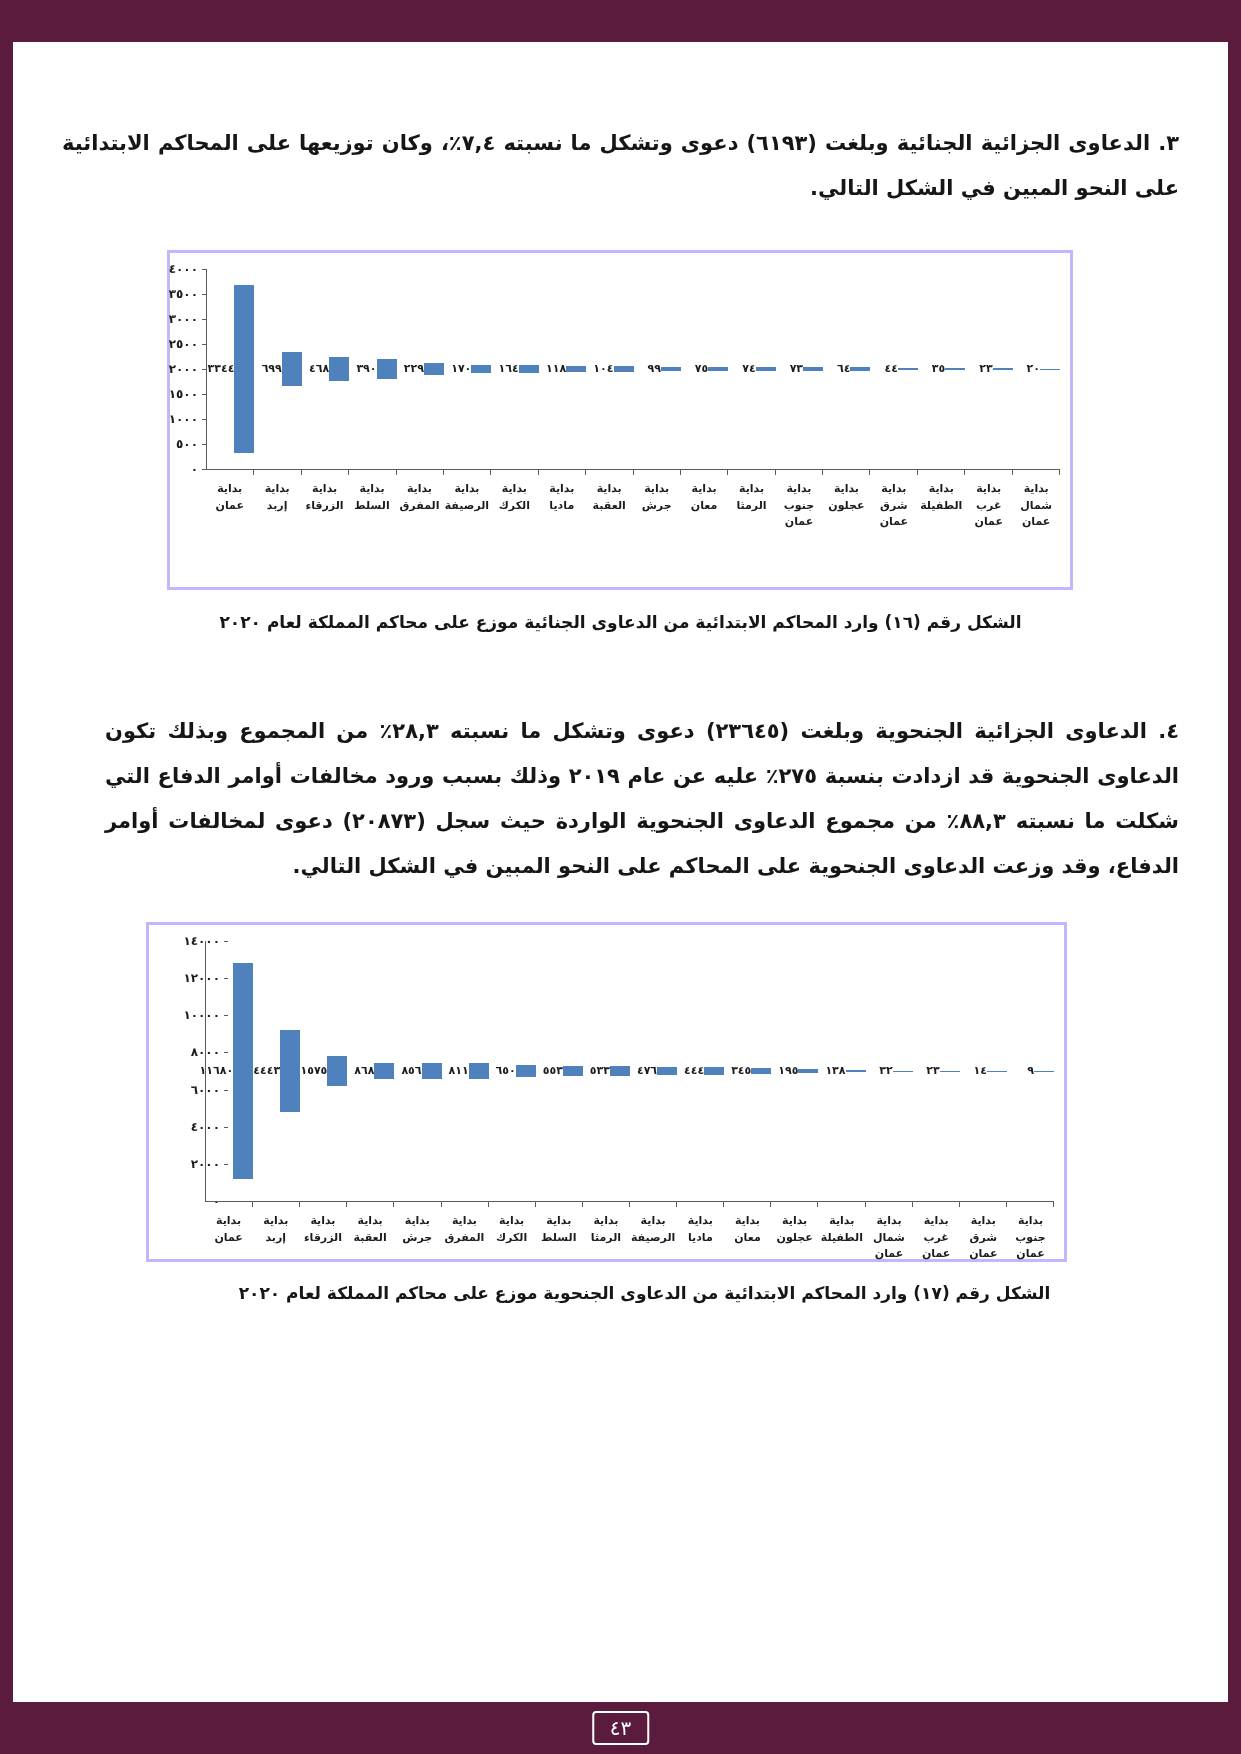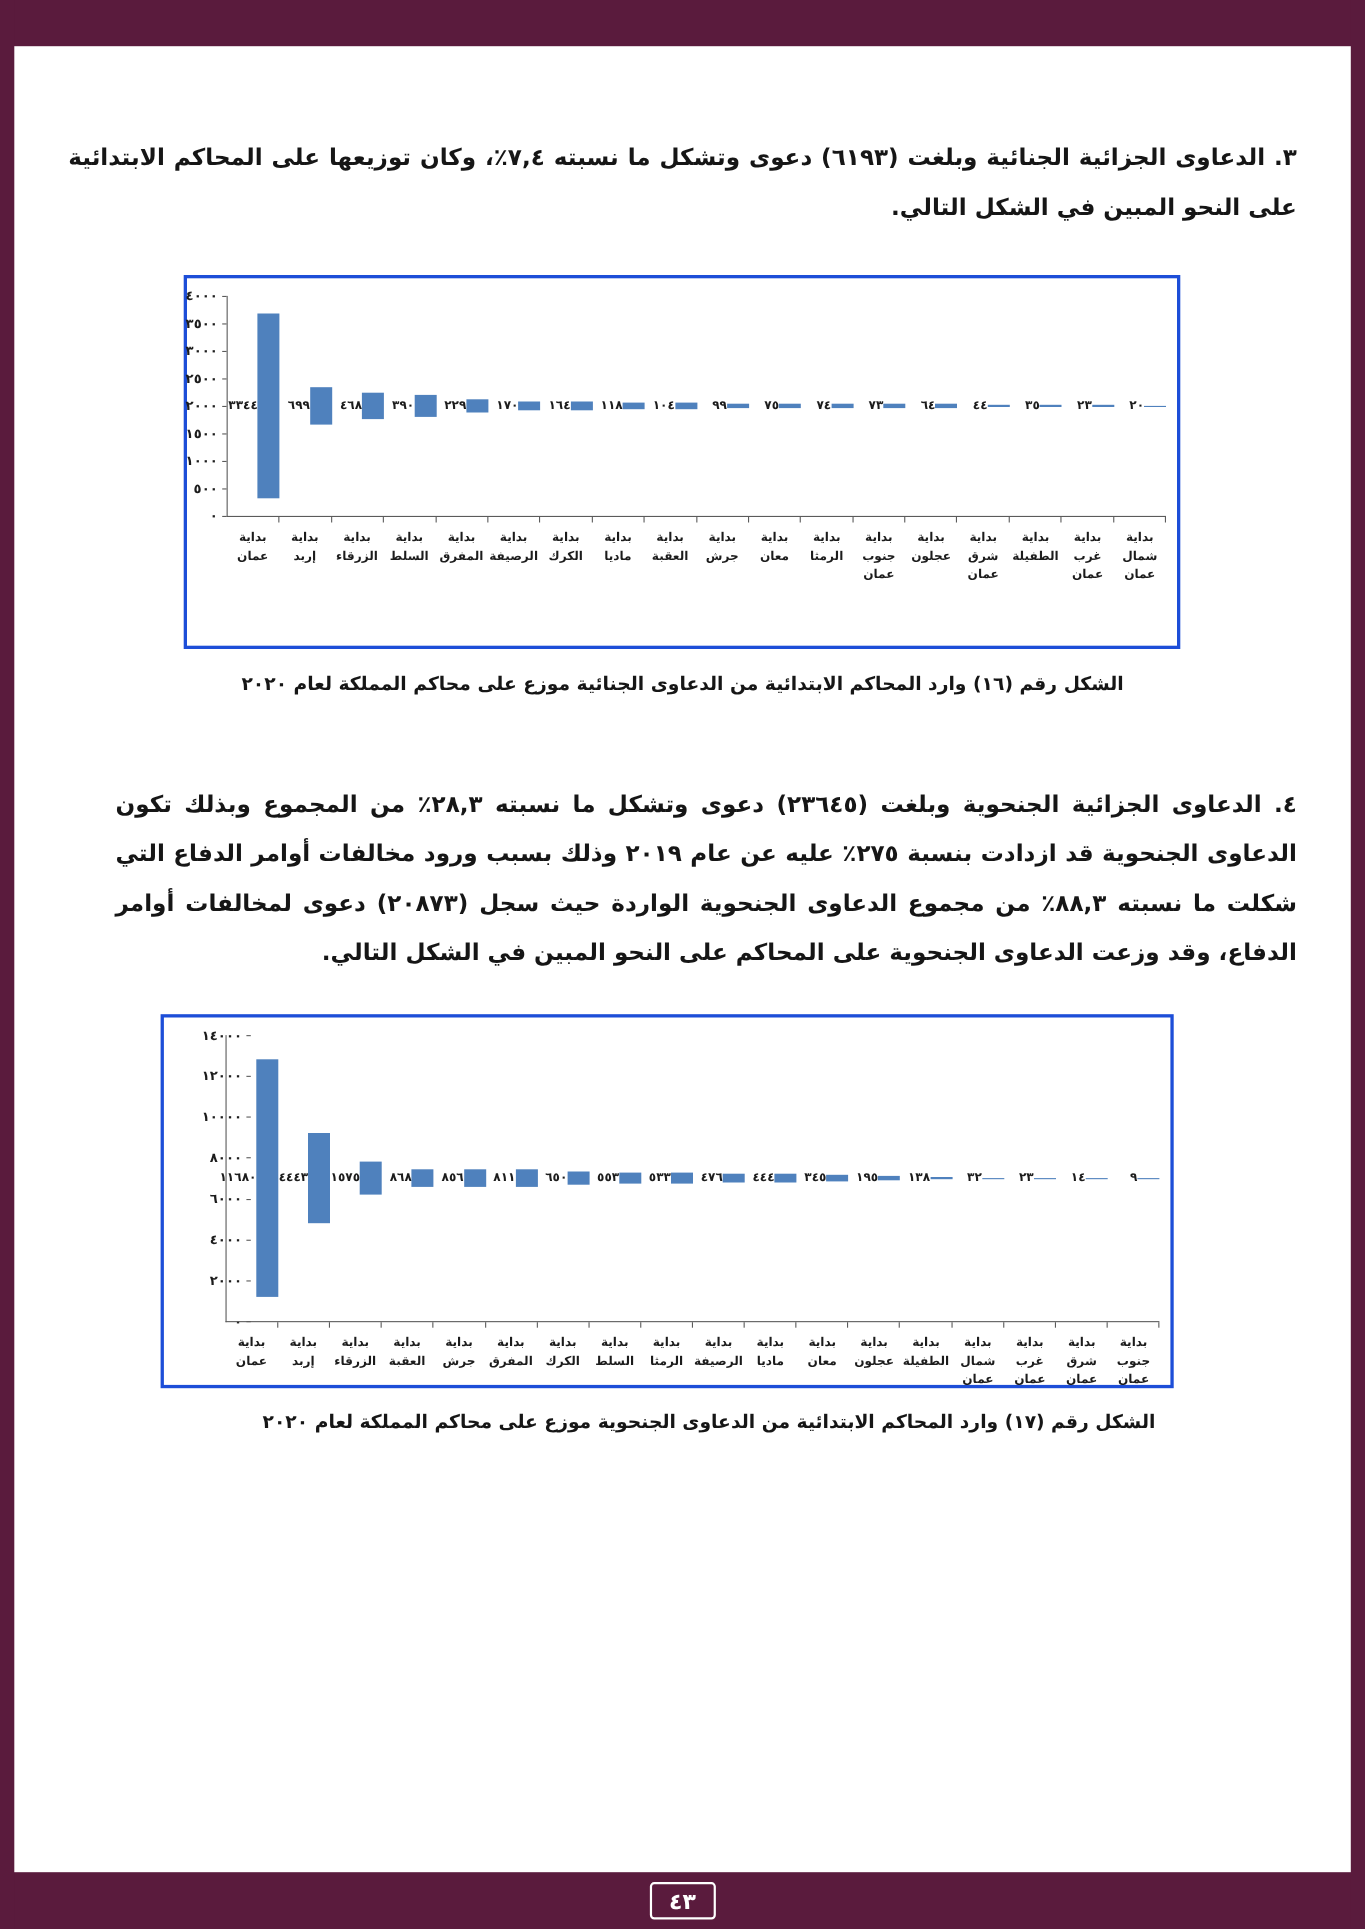--- a/index.html
+++ b/index.html
@@ -18,21 +18,21 @@
   .para{
     position:absolute;left:62px;right:62px;direction:rtl;
     font-size:21px;font-weight:bold;line-height:45px;
     text-align:justify;text-justify:inter-word;color:#161616;
   }
   .para-3{top:100px;}
   .para-4{top:688px;margin-left:43px;}
 
   
   .chart-box{
-    position:absolute;border:3px solid #1d4ed8;background:#fff;box-sizing:border-box;
+    position:absolute;border:3px solid #c4b5fd;background:#fff;box-sizing:border-box;
   }
   .chart-1{left:167px;top:250px;width:906px;height:340px;}
   .chart-2{left:146px;top:922px;width:921px;height:340px;}
   .y-axis{position:absolute;left:0;}
   .ylab{
     position:absolute;right:8px;font-size:12px;font-weight:bold;
     white-space:nowrap;line-height:16px;color:#1c1c1c;
   }
   .ytick{position:absolute;right:0;width:4px;height:1px;background:#5b5b5b;}
   .plot{
@@ -57,21 +57,21 @@
     position:absolute;left:0;right:0;text-align:center;direction:rtl;
     font-size:17px;font-weight:bold;color:#161616;
   }
   .caption-1{top:612px;}
   .caption-2{top:1283px;padding-left:48px;}
 
   
   .pagenum{
     position:absolute;bottom:9px;left:50%;transform:translateX(-50%);
     border:2px solid #ffffff;border-radius:4px;color:#ffffff;
-    font-size:20px;font-weight:bold;padding:3px 16px;line-height:1.2;direction:rtl;
+    font-size:20px;font-weight:normal;padding:3px 16px;line-height:1.2;direction:rtl;
   }
 </style>
 </head>
 <body>
 
 <div class="frame frame-top"></div>
 <div class="frame frame-bottom"></div>
 <div class="frame frame-left"></div>
 <div class="frame frame-right"></div>
 

